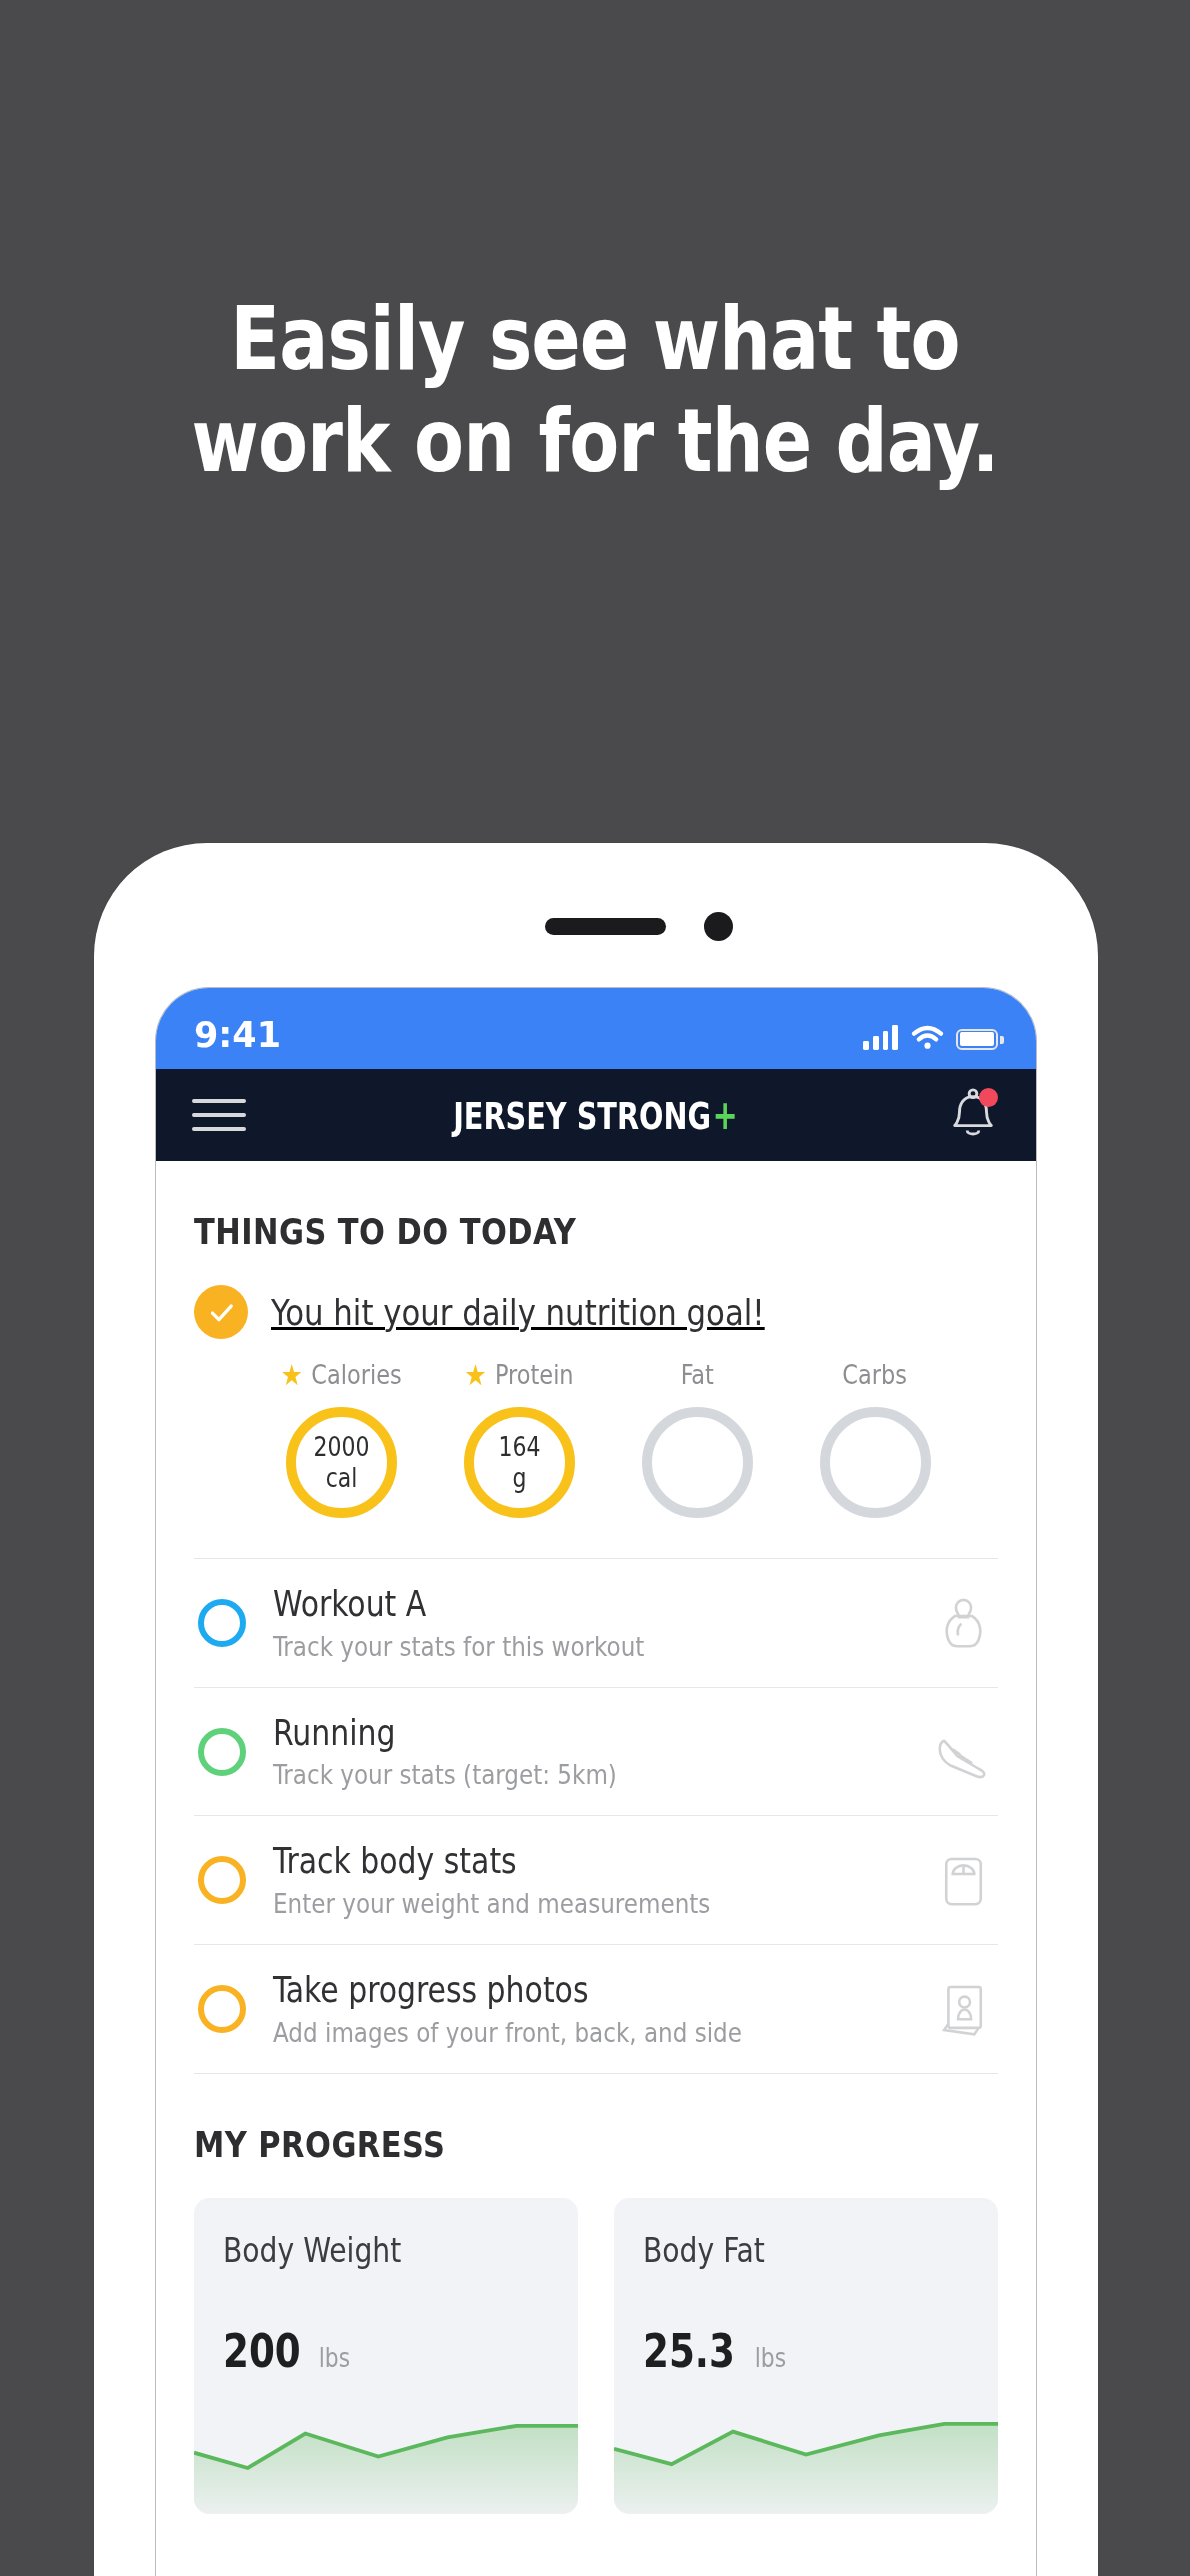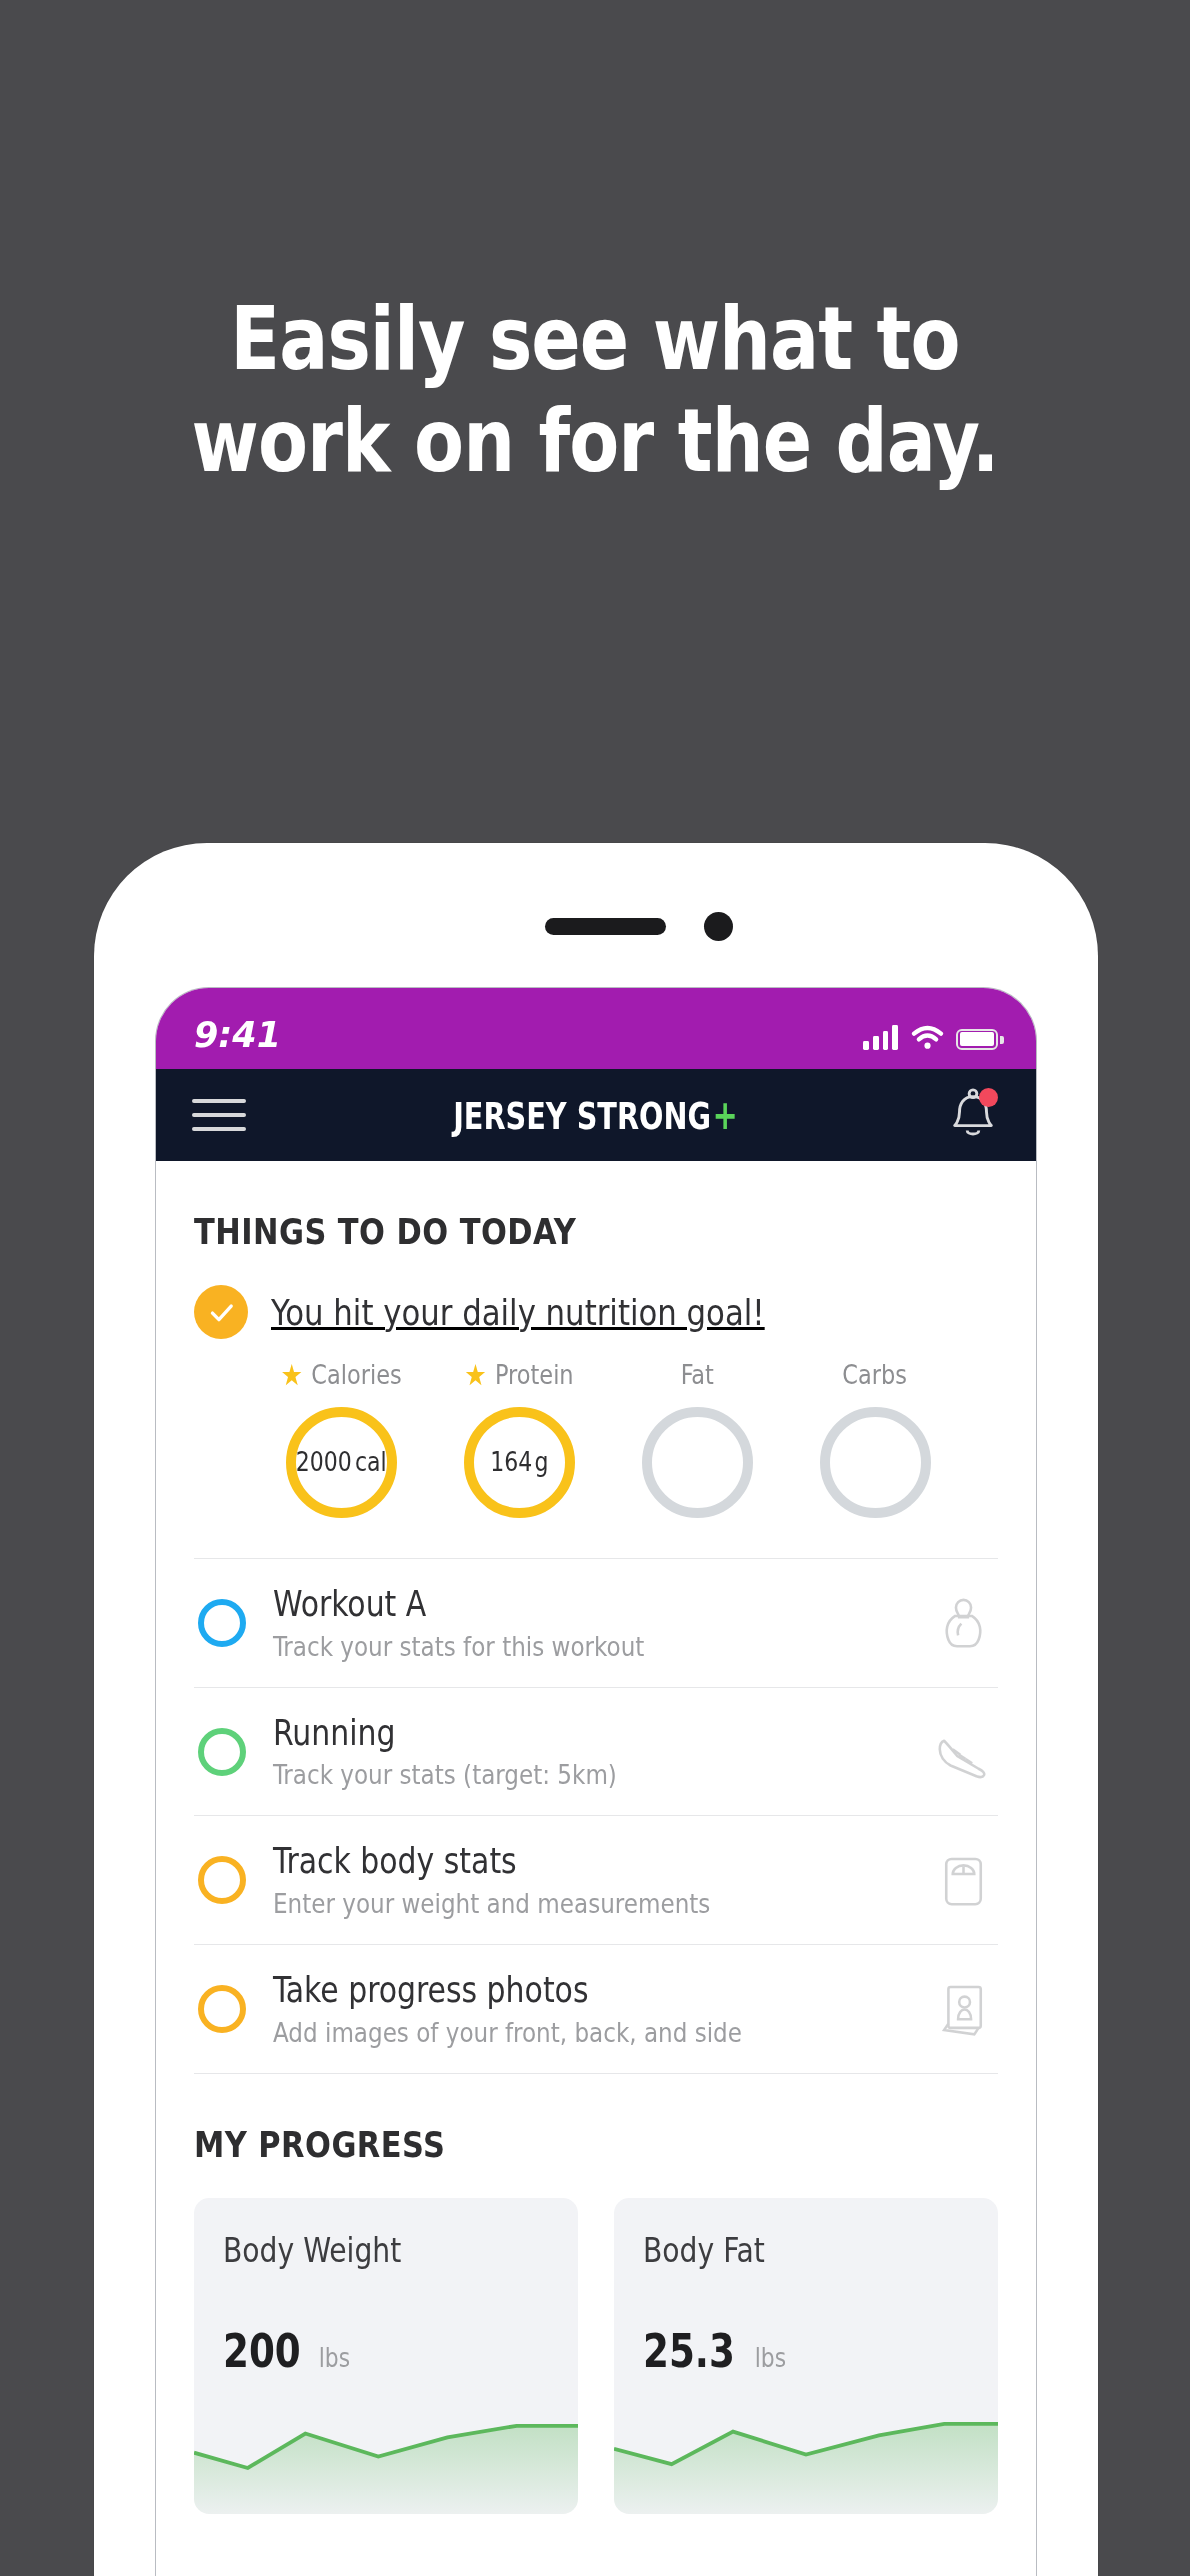--- a/index.html
+++ b/index.html
@@ -46,24 +46,23 @@
     background:#ffffff;
     border-top-left-radius:54px; border-top-right-radius:54px;
     overflow:hidden;
     border-left:1.9px solid #b9bcc2;
     border-right:1.9px solid #b9bcc2;
     border-top:1.9px solid #b9bcc2;
   }
 
   
   .statusbar {
-    position:relative; height:81px; background:#a21caf;
+    position:relative; height:81px; background:#3b82f6;
     display:flex; align-items:center; justify-content:space-between;
     padding:0 38px;
-    font-style:italic;
   }
   .clock {
     color:#fff; font-size:35px; font-weight:600;
     font-family:"DejaVu Sans","Liberation Sans", sans-serif;
     margin-top:13.4px;
   }
   .status-right { display:flex; align-items:flex-end; gap:12.5px; margin-top:17px; }
   .bars { display:flex; align-items:flex-end; gap:3.8px; height:25px; }
   .bars i { display:block; width:5.8px; background:#fff; border-radius:1.4px; }
   .bars i:nth-child(1){height:8.6px;} .bars i:nth-child(2){height:13.4px;}
@@ -124,21 +123,21 @@
   .ring-col { width:178px; display:flex; flex-direction:column; align-items:center; }
   .ring-label {
     display:flex; align-items:center; gap:8.6px; font-size:26px; color:#8d8e91;
     font-family:"DejaVu Sans Condensed","Liberation Sans", sans-serif;
     margin-bottom:17px; transform:scaleX(0.96);
   }
   .star { color:#f9c21a; font-size:29px; line-height:1; }
   .ring {
     width:111px; height:111px; border-radius:50%;
     border:10.5px solid #d4d8dc;
-    display:flex; flex-direction:row; align-items:center; justify-content:center;
+    display:flex; flex-direction:column; justify-content:center;
     text-align:center; line-height:1.18;
   }
   .ring.filled { border-color:#f9c21a; }
   .ring .rv {
     font-size:26px; color:#2e2e30;
     font-family:"DejaVu Sans Condensed","Liberation Sans", sans-serif;
     transform:scaleX(0.94);
   }
   .ring .ru {
     font-size:26px; color:#2e2e30;

